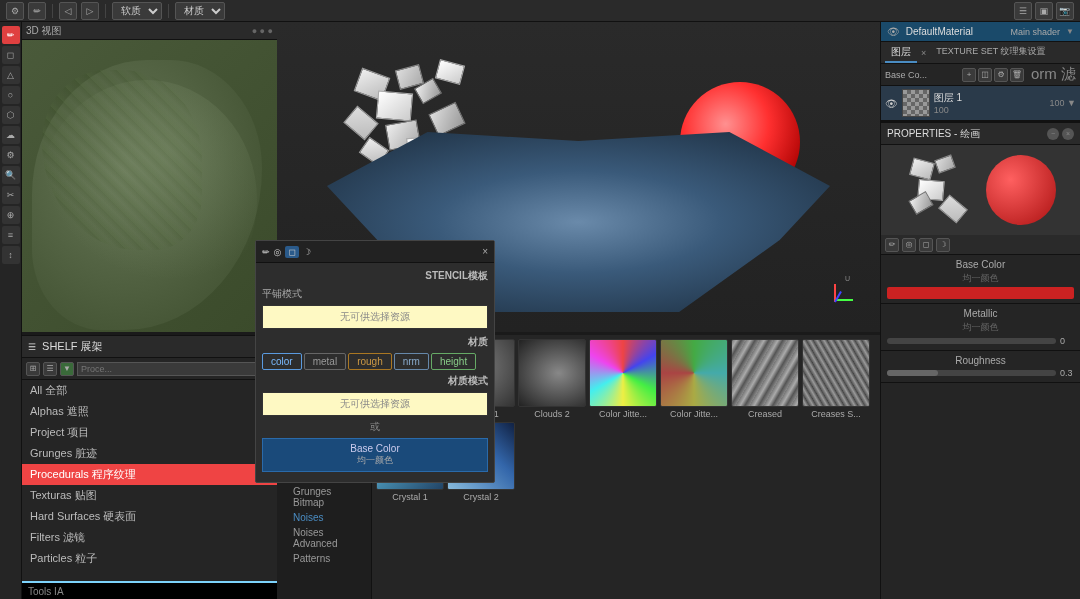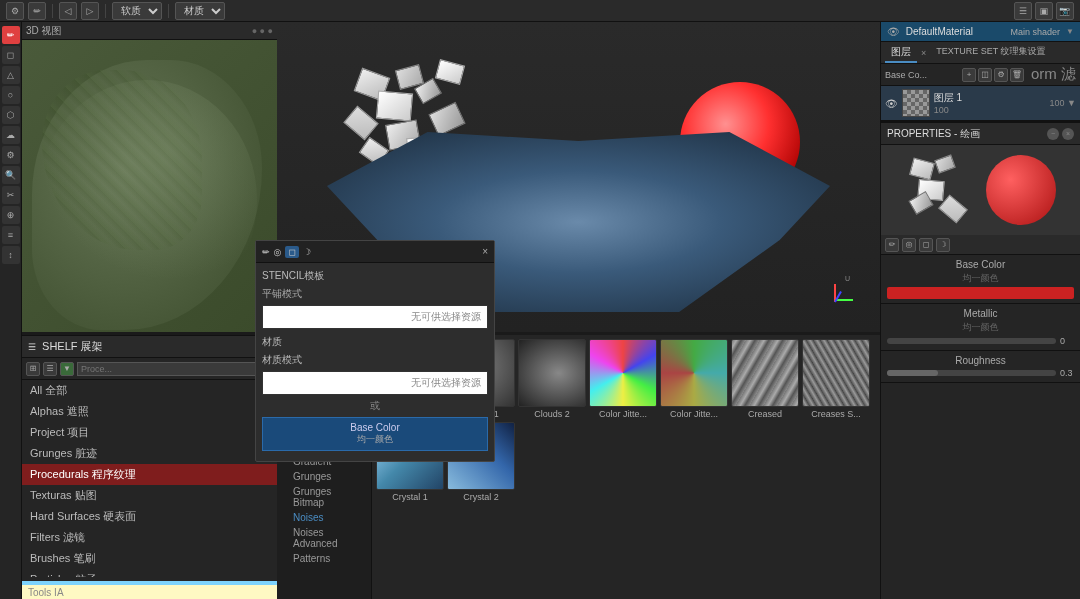--- a/index.html
+++ b/index.html
@@ -123,21 +123,21 @@
       overflow-y: auto;
       height: calc(100% - 66px);
     }
     .shelf-item {
       padding: 3px 8px;
       cursor: pointer;
       font-size: 11px;
       color: #bbb;
       display: flex; align-items: center; gap: 4px;
     }
-    .shelf-item.active { background: #7f1d1d; color: #fff; text-align: right; }
+    .shelf-item.active { background: #ef4444; color: #fff; text-align: right; }
     .mat-item {
       width: 68px;
       cursor: pointer;
       text-align: center;
     }
     .mat-item .mat-thumb {
       width: 68px; height: 68px;
       background: #444;
       border: 1px solid #333;
       border-radius: 2px;
@@ -303,39 +303,39 @@
       height: 22px;
       background: #222;
       display: flex; align-items: center;
       padding: 0 6px;
       font-size: 10px;
       color: #ccc;
       border-bottom: 1px solid #111;
       justify-content: space-between;
     }
     .popup-body { padding: 6px; }
-    .popup-section-title { font-size: 10px; color: #bbb; margin-bottom: 4px; font-weight: normal; }
+    .popup-section-title { font-size: 10px; color: #bbb; margin-bottom: 4px; font-weight: bold; text-align: right; }
     .popup-row { display: flex; align-items: center; gap: 4px; margin-bottom: 4px; }
     .popup-label { font-size: 10px; color: #aaa; min-width: 50px; }
     .popup-select {
       flex: 1;
       background: #3a3a3a;
       border: 1px solid #555;
       color: #ccc;
       font-size: 10px;
       padding: 1px 4px;
       height: 18px;
     }
     .popup-info {
-      background: #ffffff;
+      background: #fef9c3;
       border: 1px solid #333;
       padding: 4px 6px;
       font-size: 10px;
       color: #888;
-      text-align: right;
+      text-align: center;
       margin-bottom: 4px;
     }
     .popup-tabs {
       display: flex; gap: 2px; margin-bottom: 4px;
     }
     .popup-tag {
       display: inline-block;
       padding: 2px 8px;
       font-size: 10px;
       border: 1px solid;
@@ -500,28 +500,25 @@
     <div class="shelf-item">
       <span>Texturas 贴图</span>
     </div>
     <div class="shelf-item">
       <span>Hard Surfaces 硬表面</span>
     </div>
     <div class="shelf-item">
       <span>Filters 滤镜</span>
     </div>
     <div class="shelf-item">
-      <span>Brushes 笔刷</span>
-    </div>
-    <div class="shelf-item">
       <span>Particles 粒子</span>
     </div>
 
   </div>
-  <div style="position:absolute; bottom:0; left:0; right:0; height:18px; background:#fef9c3; display:flex; align-items:center; padding: 0 6px; border-top:4px solid #7dd3fc;">
+  <div style="position:absolute; bottom:0; left:0; right:0; height:18px; background:#000000; display:flex; align-items:center; padding: 0 6px; border-top:2px solid #7dd3fc;">
     <span style="font-size:10px; color:#888;">Tools IA</span>
   </div>
 </div>
 
 <div id="viewport-center">
   <div class="v3d-bg" style="background: linear-gradient(180deg, #2a2a2a 0%, #222 100%);">
 
     <div style="position:absolute; top:60px; right:80px; width:120px; height:120px;
                 border-radius:50%;
                 background: radial-gradient(circle at 38% 35%, #ff9090, #ff3030 40%, #aa0000 80%, #660000 100%);">
@@ -758,20 +755,27 @@
     </div>
   </div>
   <div class="popup-body">
     <div class="popup-section-title">STENCIL模板</div>
     <div class="popup-row">
       <span class="popup-label">平铺模式</span>
     </div>
     <div class="popup-info">无可供选择资源</div>
 
     <div class="popup-section-title" style="margin-top:6px;">材质</div>
+    <div class="popup-tabs">
+      <div class="popup-tag color">color</div>
+      <div class="popup-tag metal">metal</div>
+      <div class="popup-tag rough">rough</div>
+      <div class="popup-tag nrm">nrm</div>
+      <div class="popup-tag height">height</div>
+    </div>
     <div class="popup-section-title">材质模式</div>
     <div class="popup-info">无可供选择资源</div>
     <div style="text-align:center; margin: 4px 0; font-size:10px; color:#888;">或</div>
     <div class="popup-btn blue">
       <div>Base Color</div>
       <div style="font-size:9px; color:#aaa;">均一颜色</div>
     </div>
   </div>
 </div>
 

